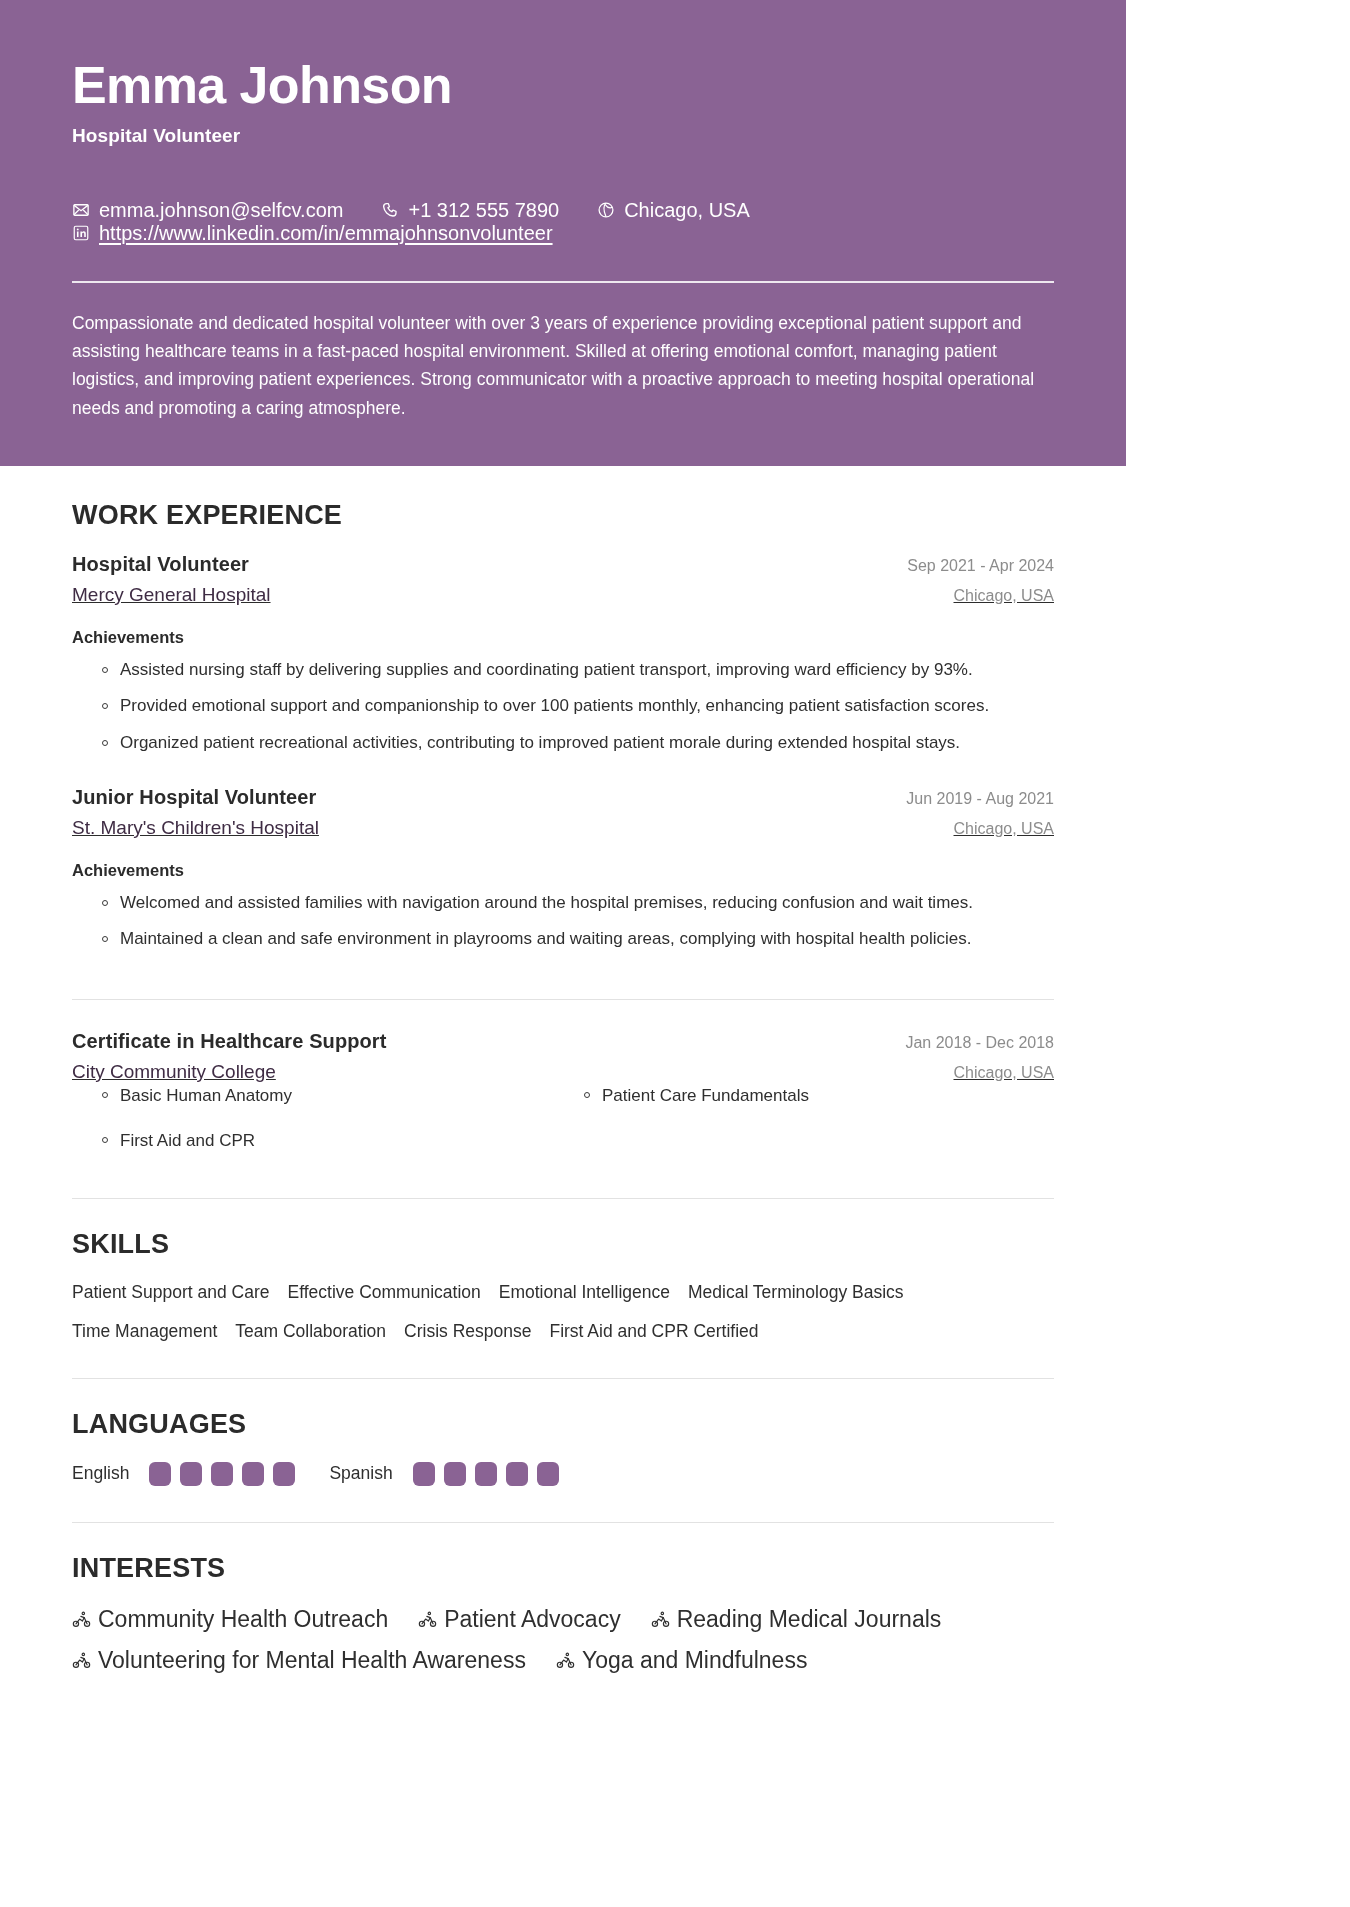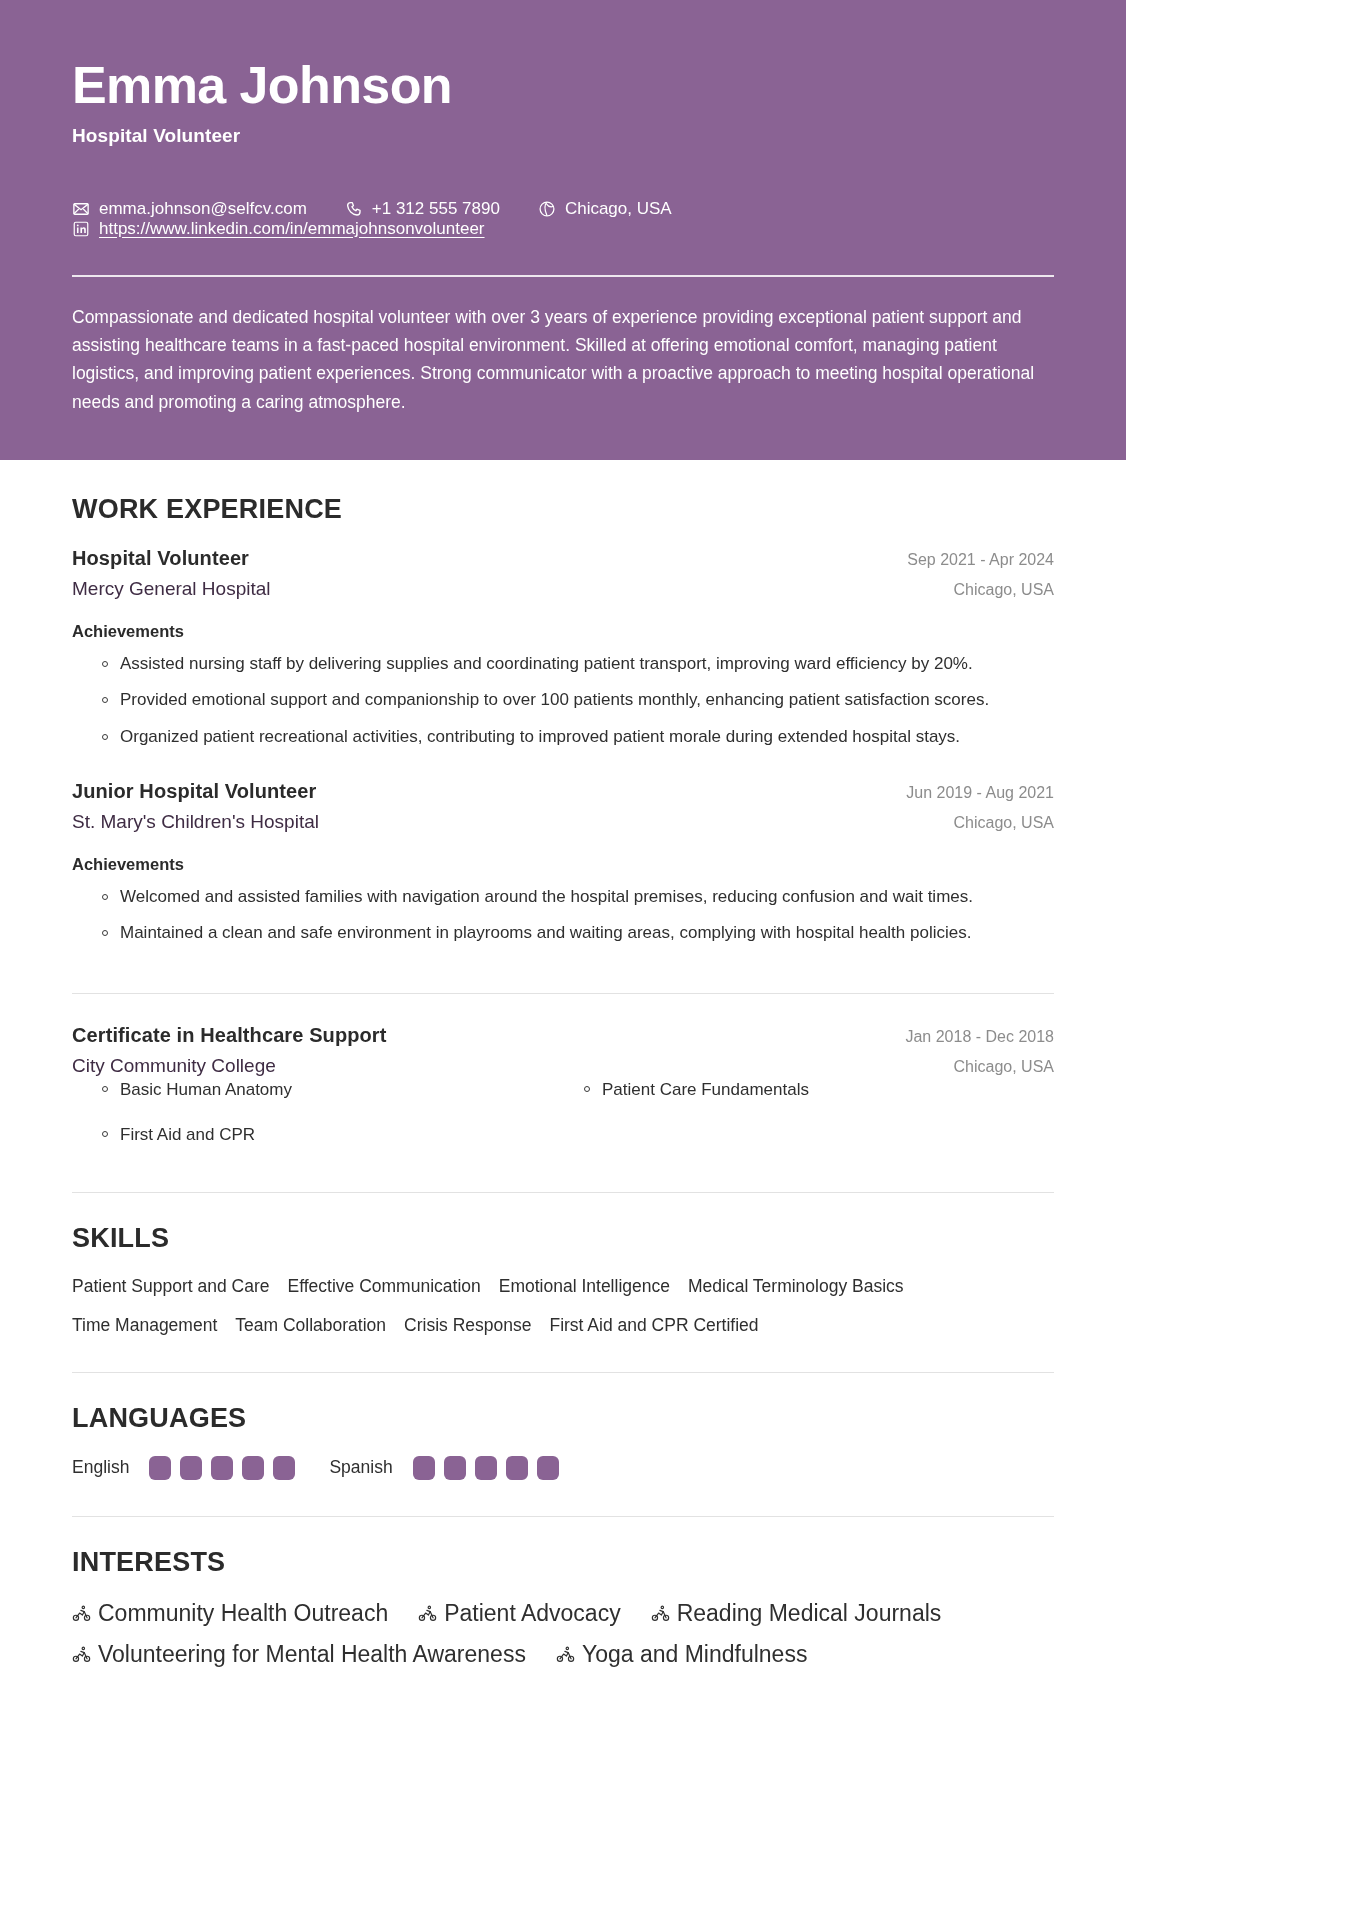--- a/index.html
+++ b/index.html
@@ -51,21 +51,21 @@
     align-items: center;
     flex-wrap: wrap;
     gap: 0px;
   }
 
   .contact-item {
     display: flex;
     align-items: center;
     gap: 9px;
     color: #ffffff;
-    font-size: 17px;
+    font-size: 20px;
     margin-right: 38px;
     white-space: nowrap;
   }
 
   .contact-item:last-child { margin-right: 0; }
 
   .contact-item .ico {
     display: inline-flex;
     align-items: center;
     justify-content: center;
@@ -141,20 +141,21 @@
     font-size: 16px;
     color: #8c8c8c;
     white-space: nowrap;
   }
 
   .entry-sub {
     display: flex;
     justify-content: space-between;
     align-items: baseline;
     margin-top: 8px;
+    text-decoration: underline;
   }
 
   .entry-org {
     font-size: 19px;
     color: #3f2c44;
   }
 
   .entry-loc {
     font-size: 16px;
     color: #8c8c8c;
@@ -371,21 +372,21 @@
         <div class="entry-top">
           <div class="entry-title">Hospital Volunteer</div>
           <div class="entry-date">Sep 2021 - Apr 2024</div>
         </div>
         <div class="entry-sub">
           <div class="entry-org">Mercy General Hospital</div>
           <div class="entry-loc">Chicago, USA</div>
         </div>
         <div class="sub-label">Achievements</div>
         <ul class="bullets">
-          <li>Assisted nursing staff by delivering supplies and coordinating patient transport, improving ward efficiency by 20%.</li>
+          <li>Assisted nursing staff by delivering supplies and coordinating patient transport, improving ward efficiency by 93%.</li>
           <li>Provided emotional support and companionship to over 100 patients monthly, enhancing patient satisfaction scores.</li>
           <li>Organized patient recreational activities, contributing to improved patient morale during extended hospital stays.</li>
         </ul>
       </div>
 
       <div class="entry">
         <div class="entry-top">
           <div class="entry-title">Junior Hospital Volunteer</div>
           <div class="entry-date">Jun 2019 - Aug 2021</div>
         </div>

